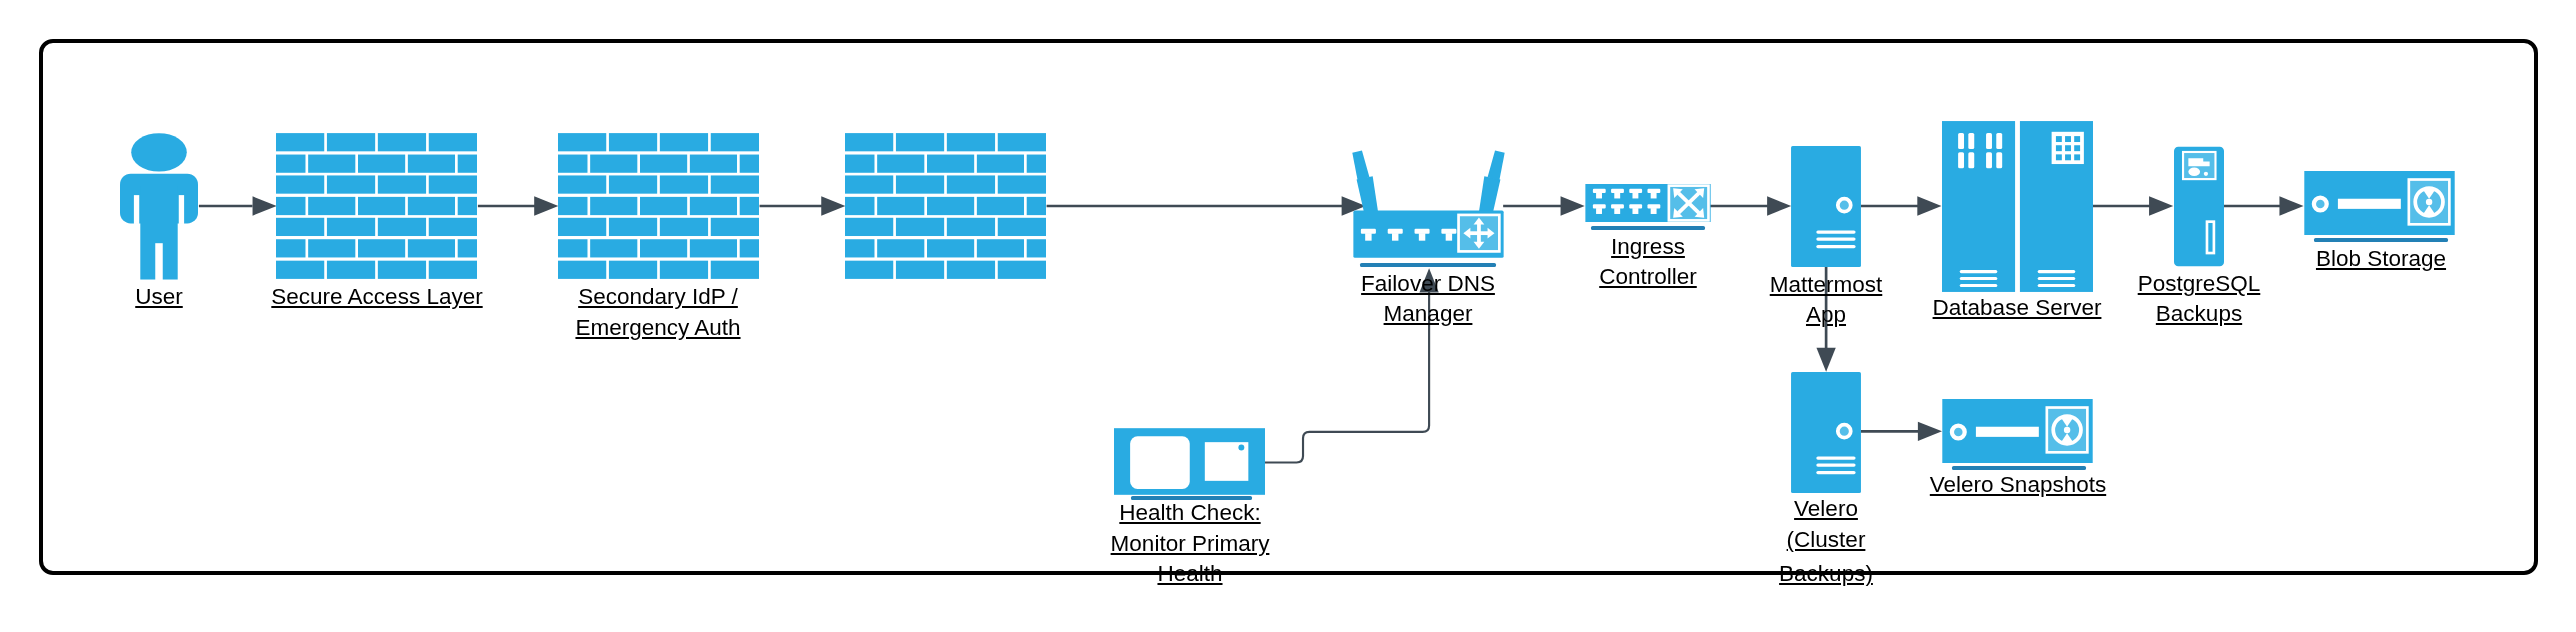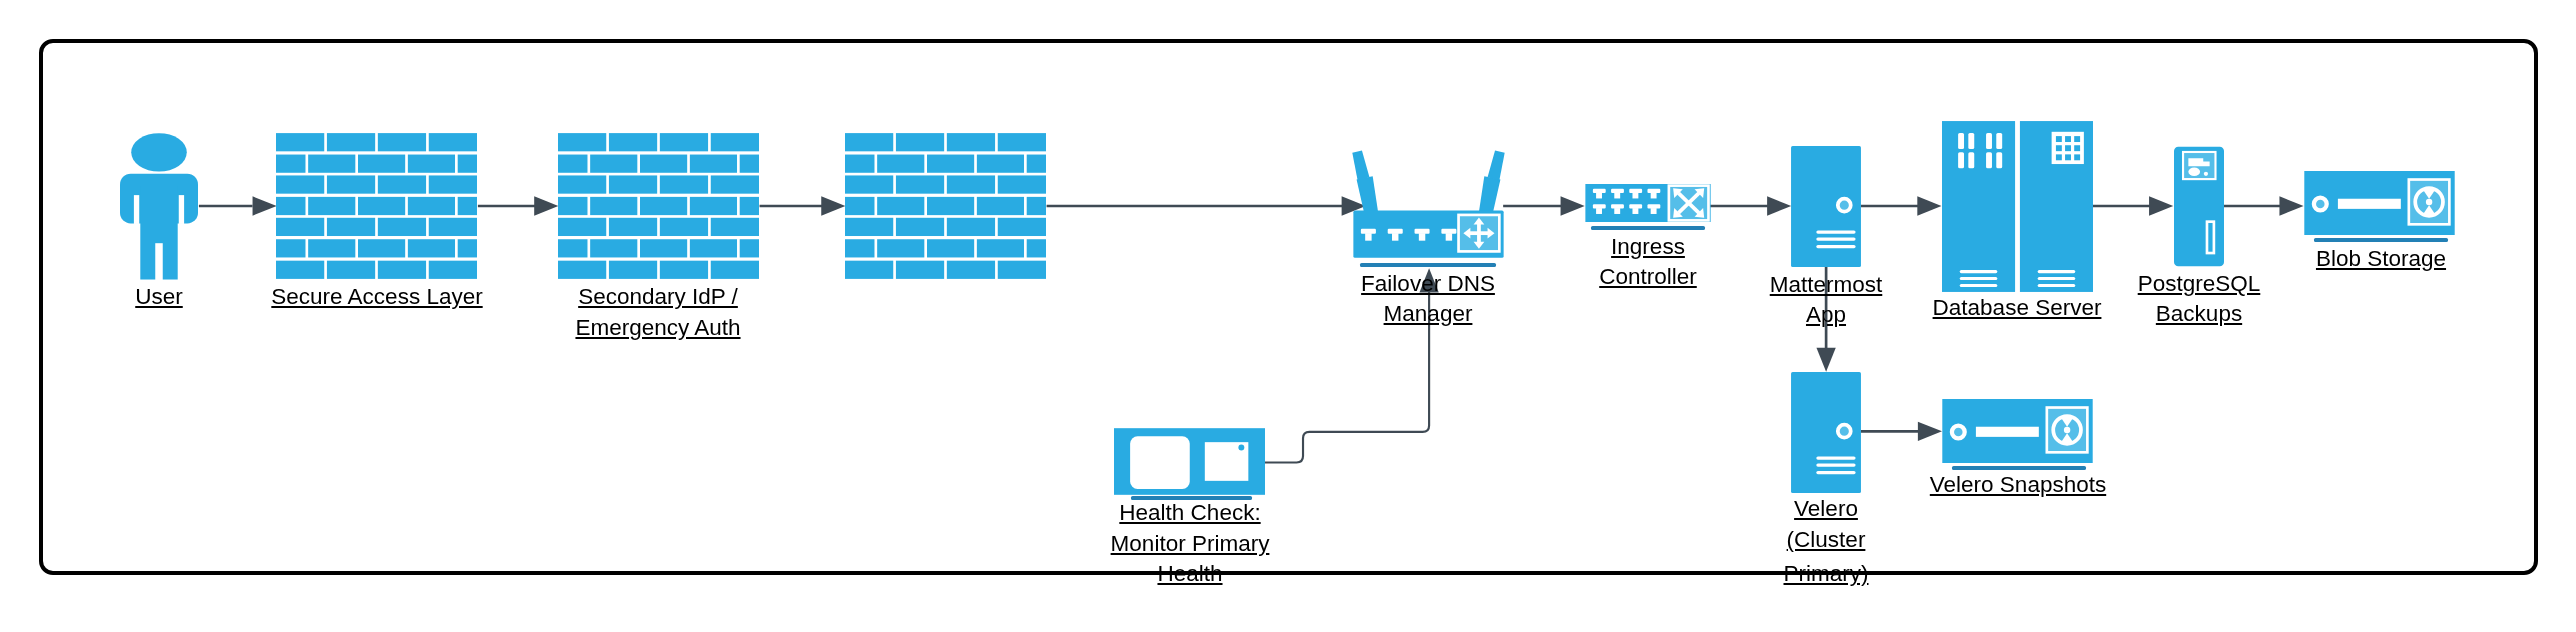--- a/index.html
+++ b/index.html
@@ -360,18 +360,18 @@
   <div class="lbl" style="left:2199px;top:298px">Backups</div>
 
   <div class="lbl" style="left:2381px;top:243px">Blob Storage</div>
 
   <div class="lbl" style="left:1190px;top:497px">Health Check:</div>
   <div class="lbl" style="left:1190px;top:528px">Monitor Primary</div>
   <div class="lbl" style="left:1190px;top:558px">Health</div>
 
   <div class="lbl" style="left:1826px;top:493px">Velero</div>
   <div class="lbl" style="left:1826px;top:524px">(Cluster</div>
-  <div class="lbl" style="left:1826px;top:558px">Primary)</div>
+  <div class="lbl" style="left:1826px;top:558px">Backups)</div>
 
   <div class="lbl" style="left:2018px;top:469px">Velero Snapshots</div>
 
 </div>
 
 
 </body></html>

